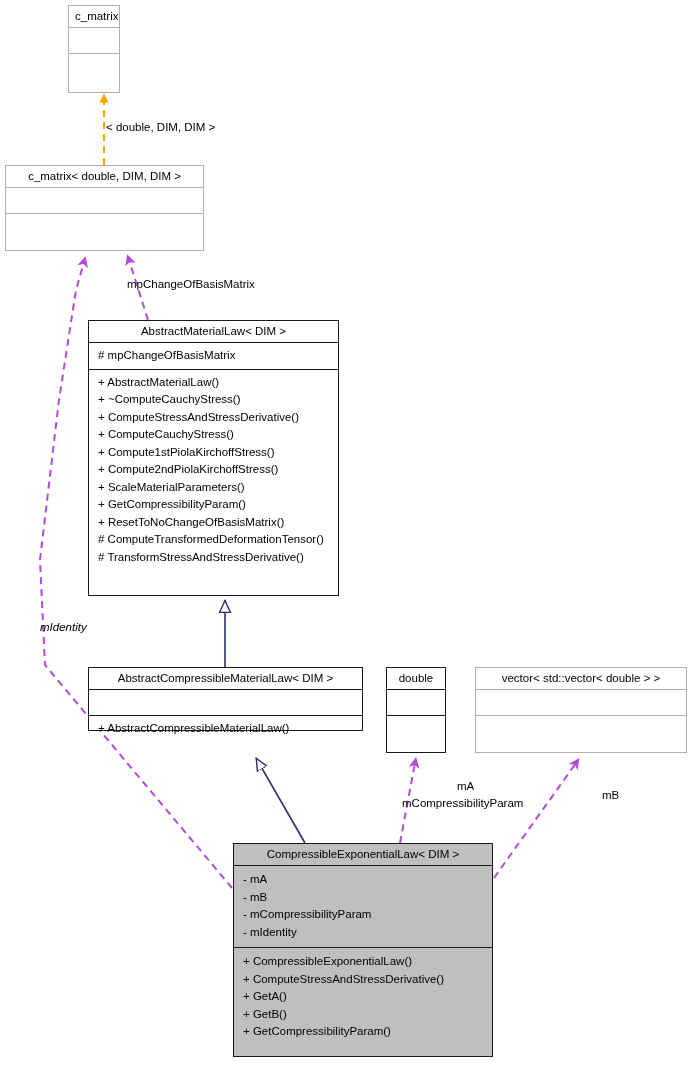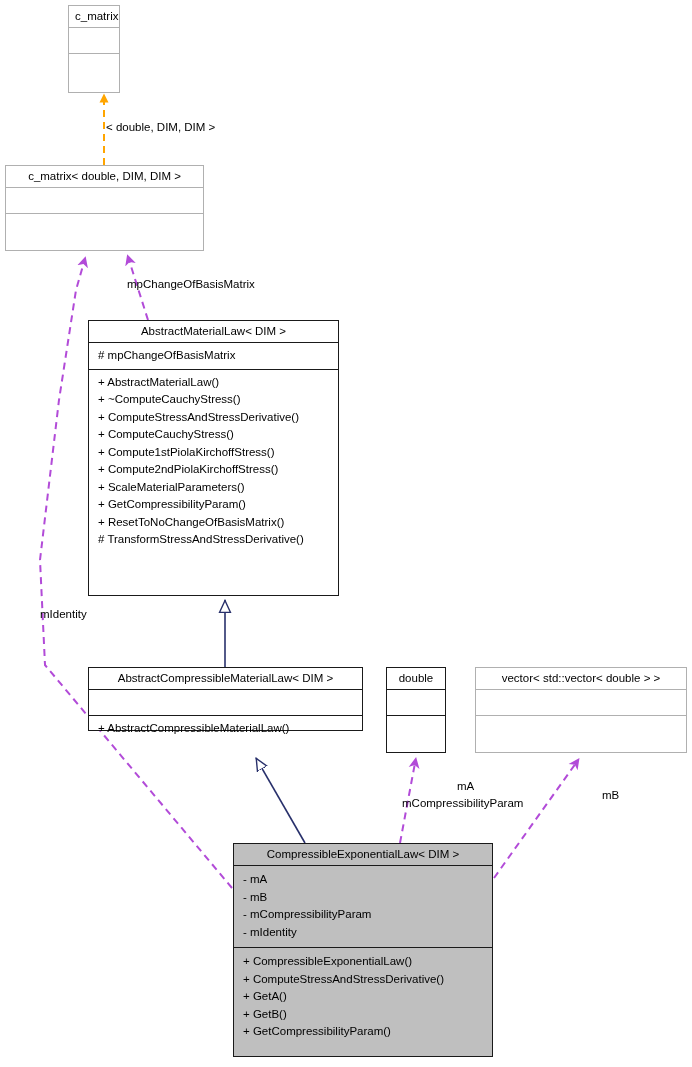--- a/index.html
+++ b/index.html
@@ -145,20 +145,21 @@
     <div class="compartment member-comp">
       <div class="member">+ AbstractMaterialLaw()</div>
       <div class="member">+ ~ComputeCauchyStress()</div>
       <div class="member">+ ComputeStressAndStressDerivative()</div>
       <div class="member">+ ComputeCauchyStress()</div>
       <div class="member">+ Compute1stPiolaKirchoffStress()</div>
       <div class="member">+ Compute2ndPiolaKirchoffStress()</div>
       <div class="member">+ ScaleMaterialParameters()</div>
       <div class="member">+ GetCompressibilityParam()</div>
       <div class="member">+ ResetToNoChangeOfBasisMatrix()</div>
+      <div class="member"># ComputeTransformedDeformationTensor()</div>
       <div class="member"># TransformStressAndStressDerivative()</div>
     </div>
   </div>
 
   <div class="node dark" style="left:88px; top:667px; width:275px; height:64px;">
     <div class="compartment title-comp">AbstractCompressibleMaterialLaw&lt; DIM &gt;</div>
     <div class="compartment member-comp empty"></div>
     <div class="compartment member-comp" style="padding-top:4px;">
       <div class="member">+ AbstractCompressibleMaterialLaw()</div>
     </div>
@@ -190,21 +191,21 @@
       <div class="member">+ GetA()</div>
       <div class="member">+ GetB()</div>
       <div class="member">+ GetCompressibilityParam()</div>
     </div>
   </div>
 
   <div class="edge-label" style="left:106px; top:121px;">&lt; double, DIM, DIM &gt;</div>
 
   <div class="edge-label" style="left:127px; top:278px;">mpChangeOfBasisMatrix</div>
 
-  <div class="edge-label" style="left:40px; top:608px;">mIdentity</div>
+  <div class="edge-label" style="left:40px; top:621px;font-style:italic;">mIdentity</div>
 
   <div class="edge-label" style="left:457px; top:780px;">mA</div>
 
   <div class="edge-label" style="left:402px; top:797px;">mCompressibilityParam</div>
 
   <div class="edge-label" style="left:563px; top:789px;padding-left:39px;">mB</div>
 
 </div>
 
 </body></html>

